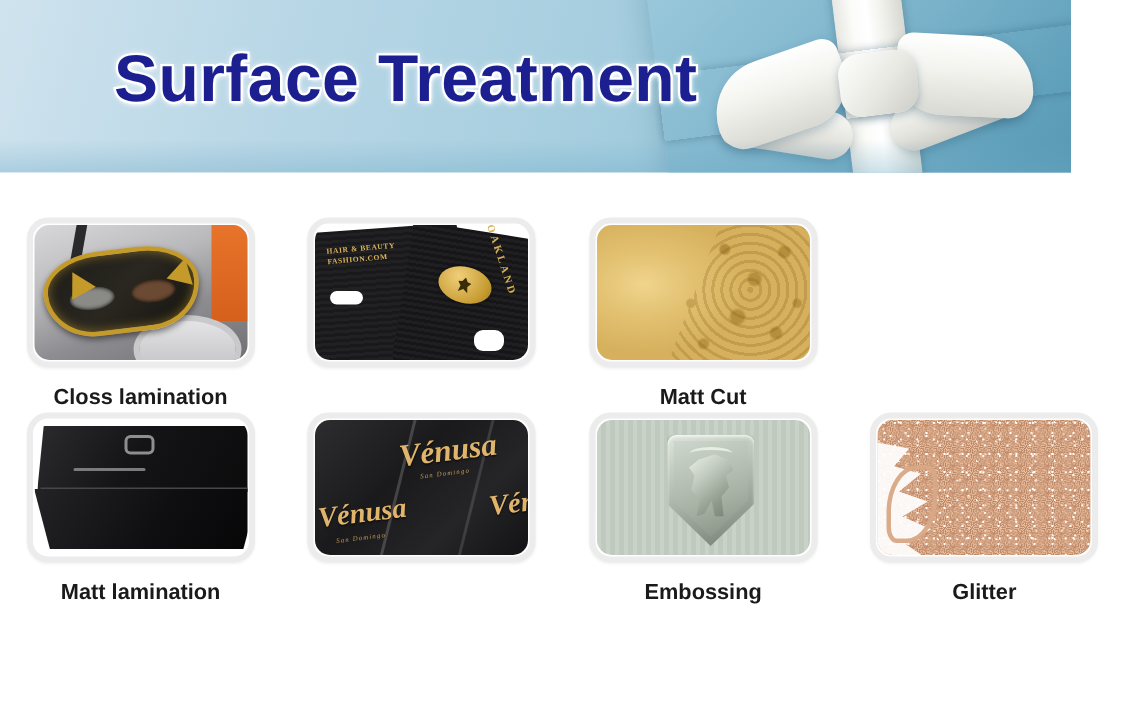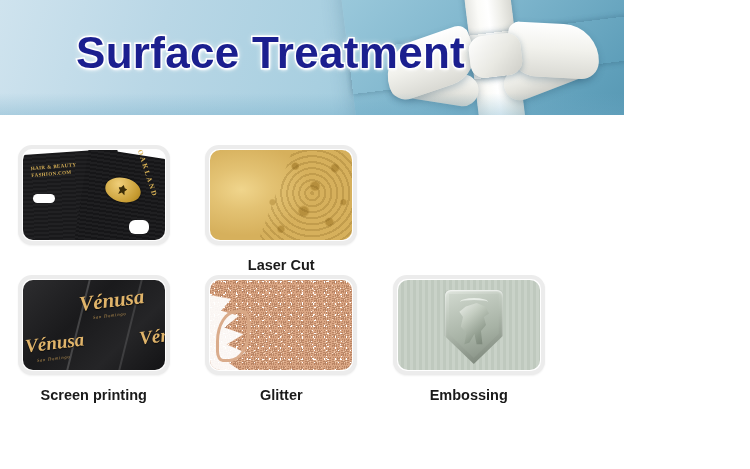--- a/index.html
+++ b/index.html
@@ -15,21 +15,21 @@
   .page {
     position: relative;
     width: 750px;
     height: 469px;
     background: #ffffff;
   }
 
   
   .banner {
     position: relative;
-    width: 624px;
+    width: 714px;
     height: 115px;
     overflow: hidden;
     background: linear-gradient(105deg,
                 #cfe3ee 0%,
                 #b9d7e6 26%,
                 #a8cfe0 52%,
                 #97c6da 74%,
                 #8cc0d6 100%);
   }
   .banner::after {
@@ -454,20 +454,34 @@
       <div class="bow-knot"></div>
     </div>
 
     <div class="banner-title">Surface Treatment</div>
   </div>
 
   <div class="grid">
 
     <div class="row">
 
+      <div class="cell">
+        <div class="thumb-frame">
+          <div class="thumb t-gloss">
+            <div class="orange-strip"></div>
+            <div class="dark-bar"></div>
+            <div class="disc"></div>
+            <div class="mask">
+              <div class="horn-l"></div>
+              <div class="horn-r"></div>
+            </div>
+          </div>
+        </div>
+        <div class="cell-label">Closs lamination</div>
+      </div>
 
 
       <div class="cell">
         <div class="thumb-frame">
           <div class="thumb t-hot">
             <div class="card-a"></div>
             <div class="card-b"></div>
             <div class="notch1"></div>
             <div class="notch2"></div>
             <div class="gold-text">
@@ -480,60 +494,71 @@
         </div>
       </div>
 
       <div class="cell">
         <div class="thumb-frame">
           <div class="thumb t-laser">
             <div class="lace"></div>
             <div class="lace2"></div>
           </div>
         </div>
-        <div class="cell-label">Laser Cut</div>
+        <div class="cell-label">Matt Cut</div>
       </div>
 
     </div>
 
     <div class="row">
 
+      <div class="cell">
+        <div class="thumb-frame">
+          <div class="thumb t-matt">
+            <div class="boxtop"></div>
+            <div class="boxbody"></div>
+            <div class="seam"></div>
+            <div class="handle"></div>
+            <div class="embl"></div>
+          </div>
+        </div>
+        <div class="cell-label">Matt lamination</div>
+      </div>
 
       <div class="cell">
         <div class="thumb-frame">
           <div class="thumb t-screen">
             <div class="diag"></div>
             <div class="diag2"></div>
             <div class="vn v1">Vénusa</div>
             <div class="sub s1">San Domingo</div>
             <div class="vn v2">Vénusa</div>
             <div class="sub s2">San Domingo</div>
             <div class="vn v3">Vénusa</div>
           </div>
         </div>
-        <div class="cell-label">Screen printing</div>
-      </div>
-
-      <div class="cell">
-        <div class="thumb-frame">
-          <div class="thumb t-glit">
-            <div class="cut"></div>
-            <div class="cut2"></div>
-          </div>
-        </div>
-        <div class="cell-label">Glitter</div>
       </div>
 
       <div class="cell">
         <div class="thumb-frame">
           <div class="thumb t-emb">
             <div class="shield"></div>
             <div class="bull"></div>
             <div class="horns"></div>
           </div>
         </div>
         <div class="cell-label">Embossing</div>
       </div>
 
+      <div class="cell">
+        <div class="thumb-frame">
+          <div class="thumb t-glit">
+            <div class="cut"></div>
+            <div class="cut2"></div>
+          </div>
+        </div>
+        <div class="cell-label">Glitter</div>
+      </div>
+
     </div>
 
   </div>
 </div>
 
 </body></html>

